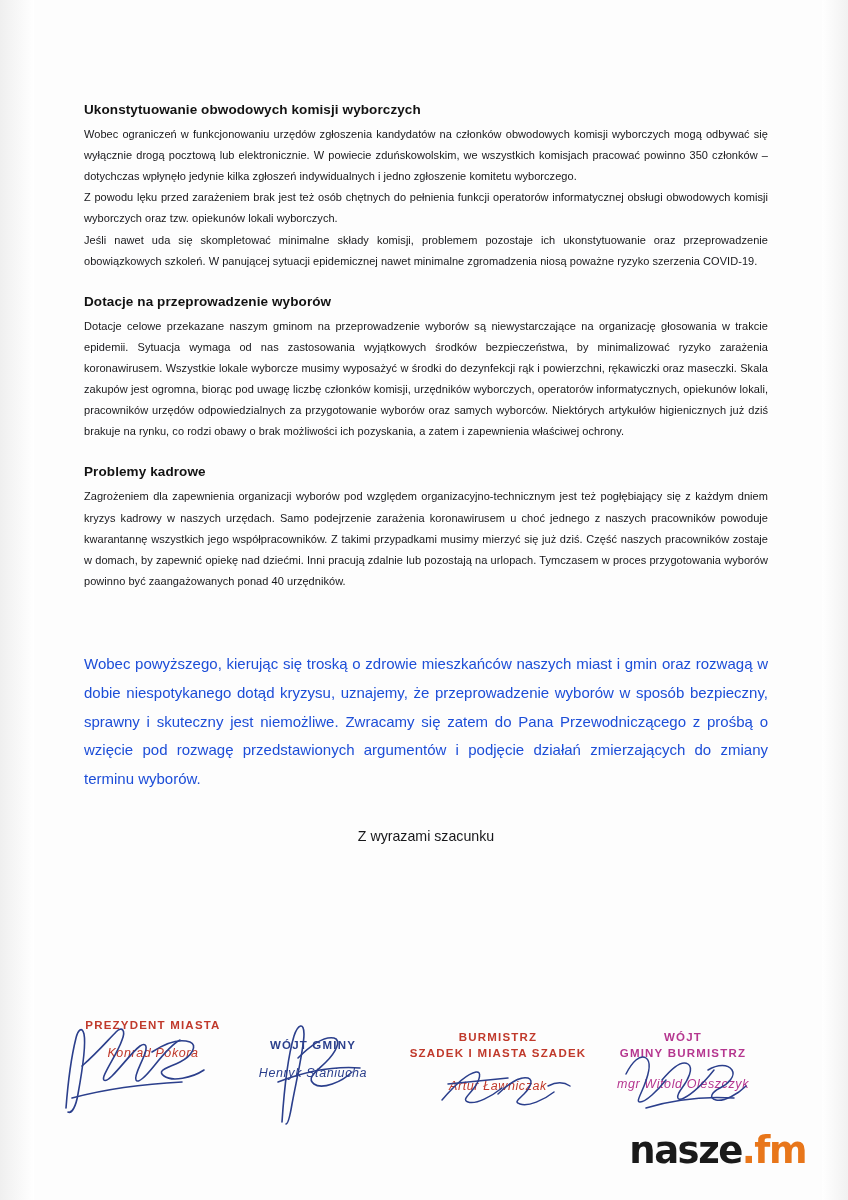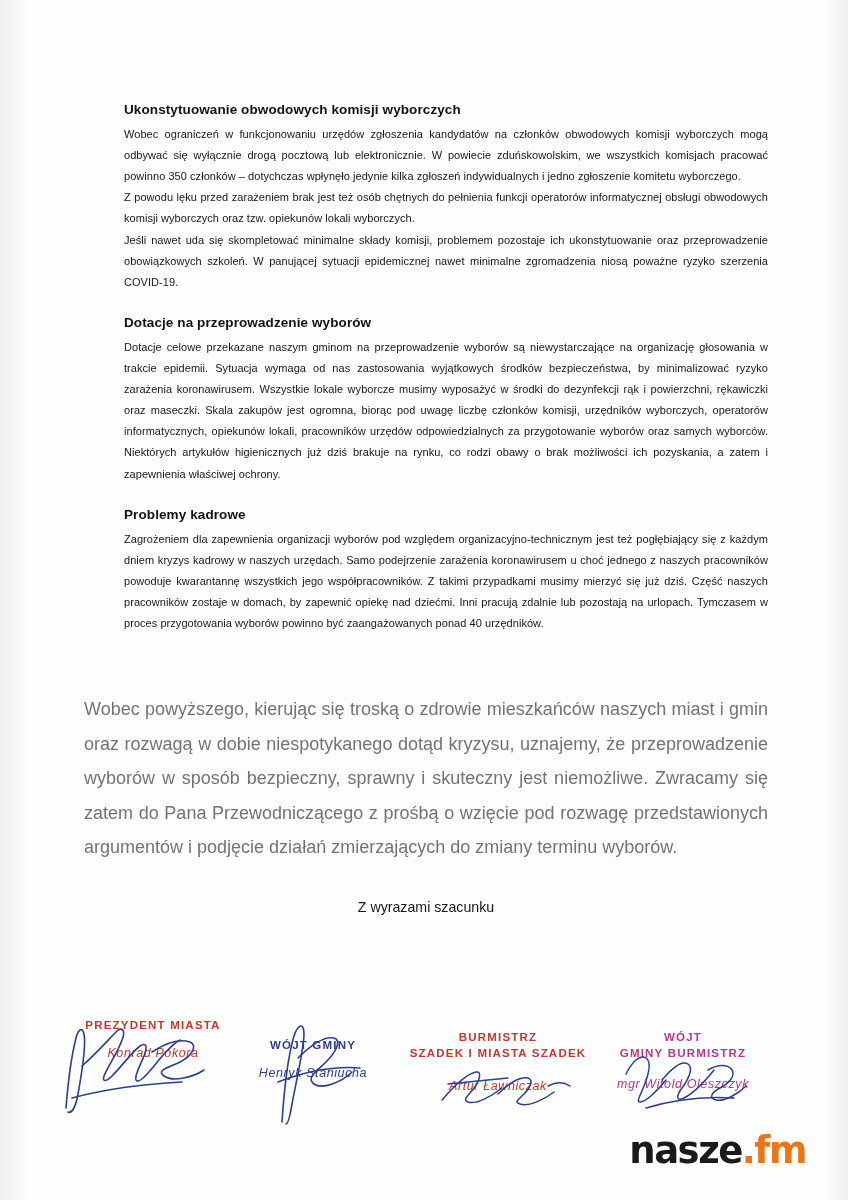--- a/index.html
+++ b/index.html
@@ -40,21 +40,21 @@
     pointer-events: none;
   }
 
   .content {
     position: absolute;
     left: 84px;
     top: 102px;
     width: 684px;
   }
 
-  .section { margin-bottom: 22px; margin-left: 40px; }
+  .section { margin-bottom: 22px; }
 
   .section-title {
     font-size: 13.5px;
     font-weight: bold;
     color: #121212;
     margin: 0 0 7px 0;
     letter-spacing: 0.1px;
   }
 
   .para {
@@ -62,24 +62,24 @@
     line-height: 1.92;
     text-align: justify;
     margin: 0;
     color: #17171a;
     letter-spacing: 0.05px;
   }
   .para + .para { margin-top: 0; }
 
   .closing {
     margin-top: 58px;
-    font-size: 18px;
+    font-size: 15px;
     line-height: 1.92;
     text-align: justify;
-    color: #737373;
+    color: #1d4ed8;
   }
 
   .regards {
     margin-top: 34px;
     text-align: center;
     font-size: 14.2px;
     color: #17171a;
   }
 
   

